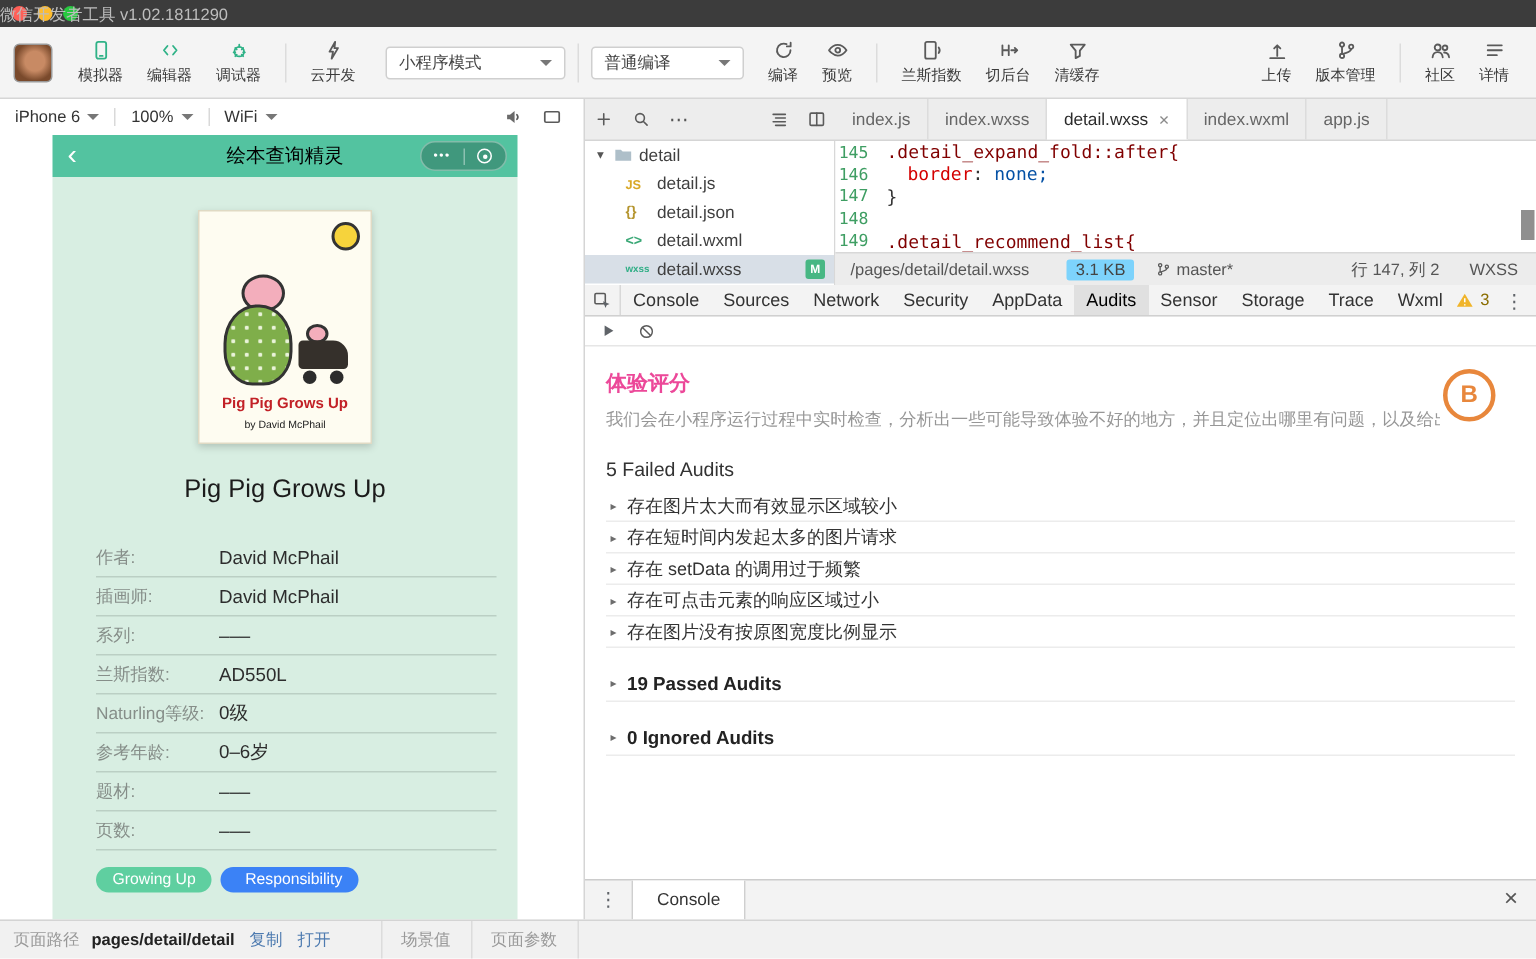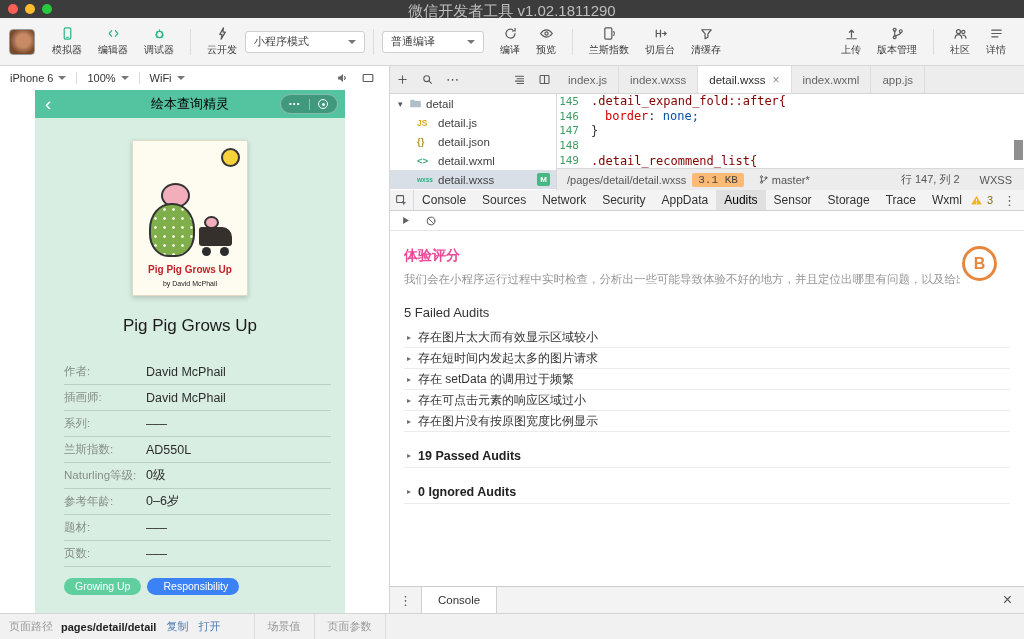--- a/index.html
+++ b/index.html
@@ -8,29 +8,29 @@
   #app { position:relative; width:1024px; height:639px; background:#fff; overflow:hidden; }
   svg { display:block; }
   .sic { stroke:#5a5a5a; fill:none; stroke-width:1.3; stroke-linecap:round; stroke-linejoin:round; }
   .tic { stroke:#2fb287; fill:none; stroke-width:1.3; stroke-linecap:round; stroke-linejoin:round; }
 
   
   .titlebar { position:absolute; top:0; left:0; width:1024px; height:18px; background:#3c3c3c; }
   .traffic { position:absolute; left:8px; top:4px; display:flex; gap:7px; }
   .light { width:10px; height:10px; border-radius:50%; }
   .light.red { background:#ff5f57; } .light.yellow { background:#febc2e; } .light.green { background:#28c840; }
-  .title-text { position:absolute; left:0; right:0; top:2px; text-align:center; color:#bdbdbd; font-size:15px; }
+  .title-text { position:absolute; left:0; right:0; top:2px; color:#bdbdbd; font-size:11px; }
 
   
   .toolbar { position:absolute; top:18px; left:0; width:1024px; height:48px; background:#f4f4f4; border-bottom:1px solid #d6d6d6; display:flex; align-items:center; }
   .avatar { width:26px; height:26px; border-radius:4px; margin:0 9px 0 9px; background:radial-gradient(circle at 55% 45%, #c88a64 0 35%, #7a4a2c 70%); border:1px solid #9a9a9a; flex:none; }
   .tbtn { display:flex; flex-direction:column; align-items:center; justify-content:center; gap:2px; padding:0 8px; height:100%; font-size:10px; color:#3b3b3b; cursor:default; }
   .vsep { width:1px; height:26px; background:#dcdcdc; margin:0 8px; flex:none; }
   .dd { height:22px; border:1px solid #cfcfcf; border-radius:3px; background:#fff; display:flex; align-items:center; justify-content:space-between; padding:0 8px; font-size:11px; color:#444; }
-  .dd.mode { width:120px; }
+  .dd.mode { width:120px; margin-left:12px; }
   .dd.cmp { width:102px; }
   .caret { width:0; height:0; border-left:4px solid transparent; border-right:4px solid transparent; border-top:4px solid #777; }
   .right-tools { margin-left:auto; display:flex; align-items:center; margin-right:10px; }
 
   
   .sim-panel { position:absolute; left:0; top:66px; width:390px; height:547px; background:#fff; border-right:1px solid #d5d5d5; }
   .sim-toolbar { position:absolute; top:0; left:0; width:100%; height:24px; display:flex; align-items:center; font-size:11px; color:#333; }
   .sim-dd { display:flex; align-items:center; gap:5px; padding:0 10px; }
   .sim-sep { width:1px; height:12px; background:#d9d9d9; }
   .sim-icons { margin-left:auto; display:flex; align-items:center; gap:12px; margin-right:14px; }
@@ -106,21 +106,21 @@
   .tok-sel { color:#800000;margin-top:18px; }
   .tok-prop { color:#d40000; }
   .tok-plain { color:#333; }
   .tok-val { color:#0451a5; }
   .code-scrollbar { position:absolute; right:1px; top:0; width:9px; height:74px; }
   .code-thumb { position:absolute; right:0; top:46px; width:9px; height:20px; background:#8f8f8f; }
 
   
   .editor-status { position:absolute; left:557px; top:168px; width:467px; height:22px; background:#ececec; border-top:1px solid #d8d8d8; display:flex; align-items:center; font-size:11px; color:#555; }
   .es-path { margin-left:10px; white-space:nowrap; }
-  .es-size { margin-left:6px; background:#fdba74; border-radius:2px; padding:1px 6px; color:#444;font-family:Liberation Mono, monospace; }
+  .es-size { margin-left:25px; background:#7dd3fc; border-radius:2px; padding:1px 6px; color:#444; }
   .es-branch { margin-left:14px; display:flex; align-items:center; gap:3px; }
   .es-right { margin-left:auto; display:flex; align-items:center; gap:20px; margin-right:12px; }
 
   
   .devtools { position:absolute; left:390px; top:190px; width:634px; height:423px; background:#fff; }
   .dt-tabs { height:21px; background:#f3f3f3; border-bottom:1px solid #d0d0d0; display:flex; align-items:stretch; }
   .dt-inspect { width:26px; display:flex; align-items:center; justify-content:center; border-right:1px solid #d8d8d8; }
   .dt-tab { display:flex; align-items:center; padding:0 8px; font-size:12px; color:#333; white-space:nowrap; }
   .dt-tab.active { background:#e0e0e0; color:#000; }
   .dt-right { margin-left:auto; display:flex; align-items:center; gap:10px; padding-right:8px; }

